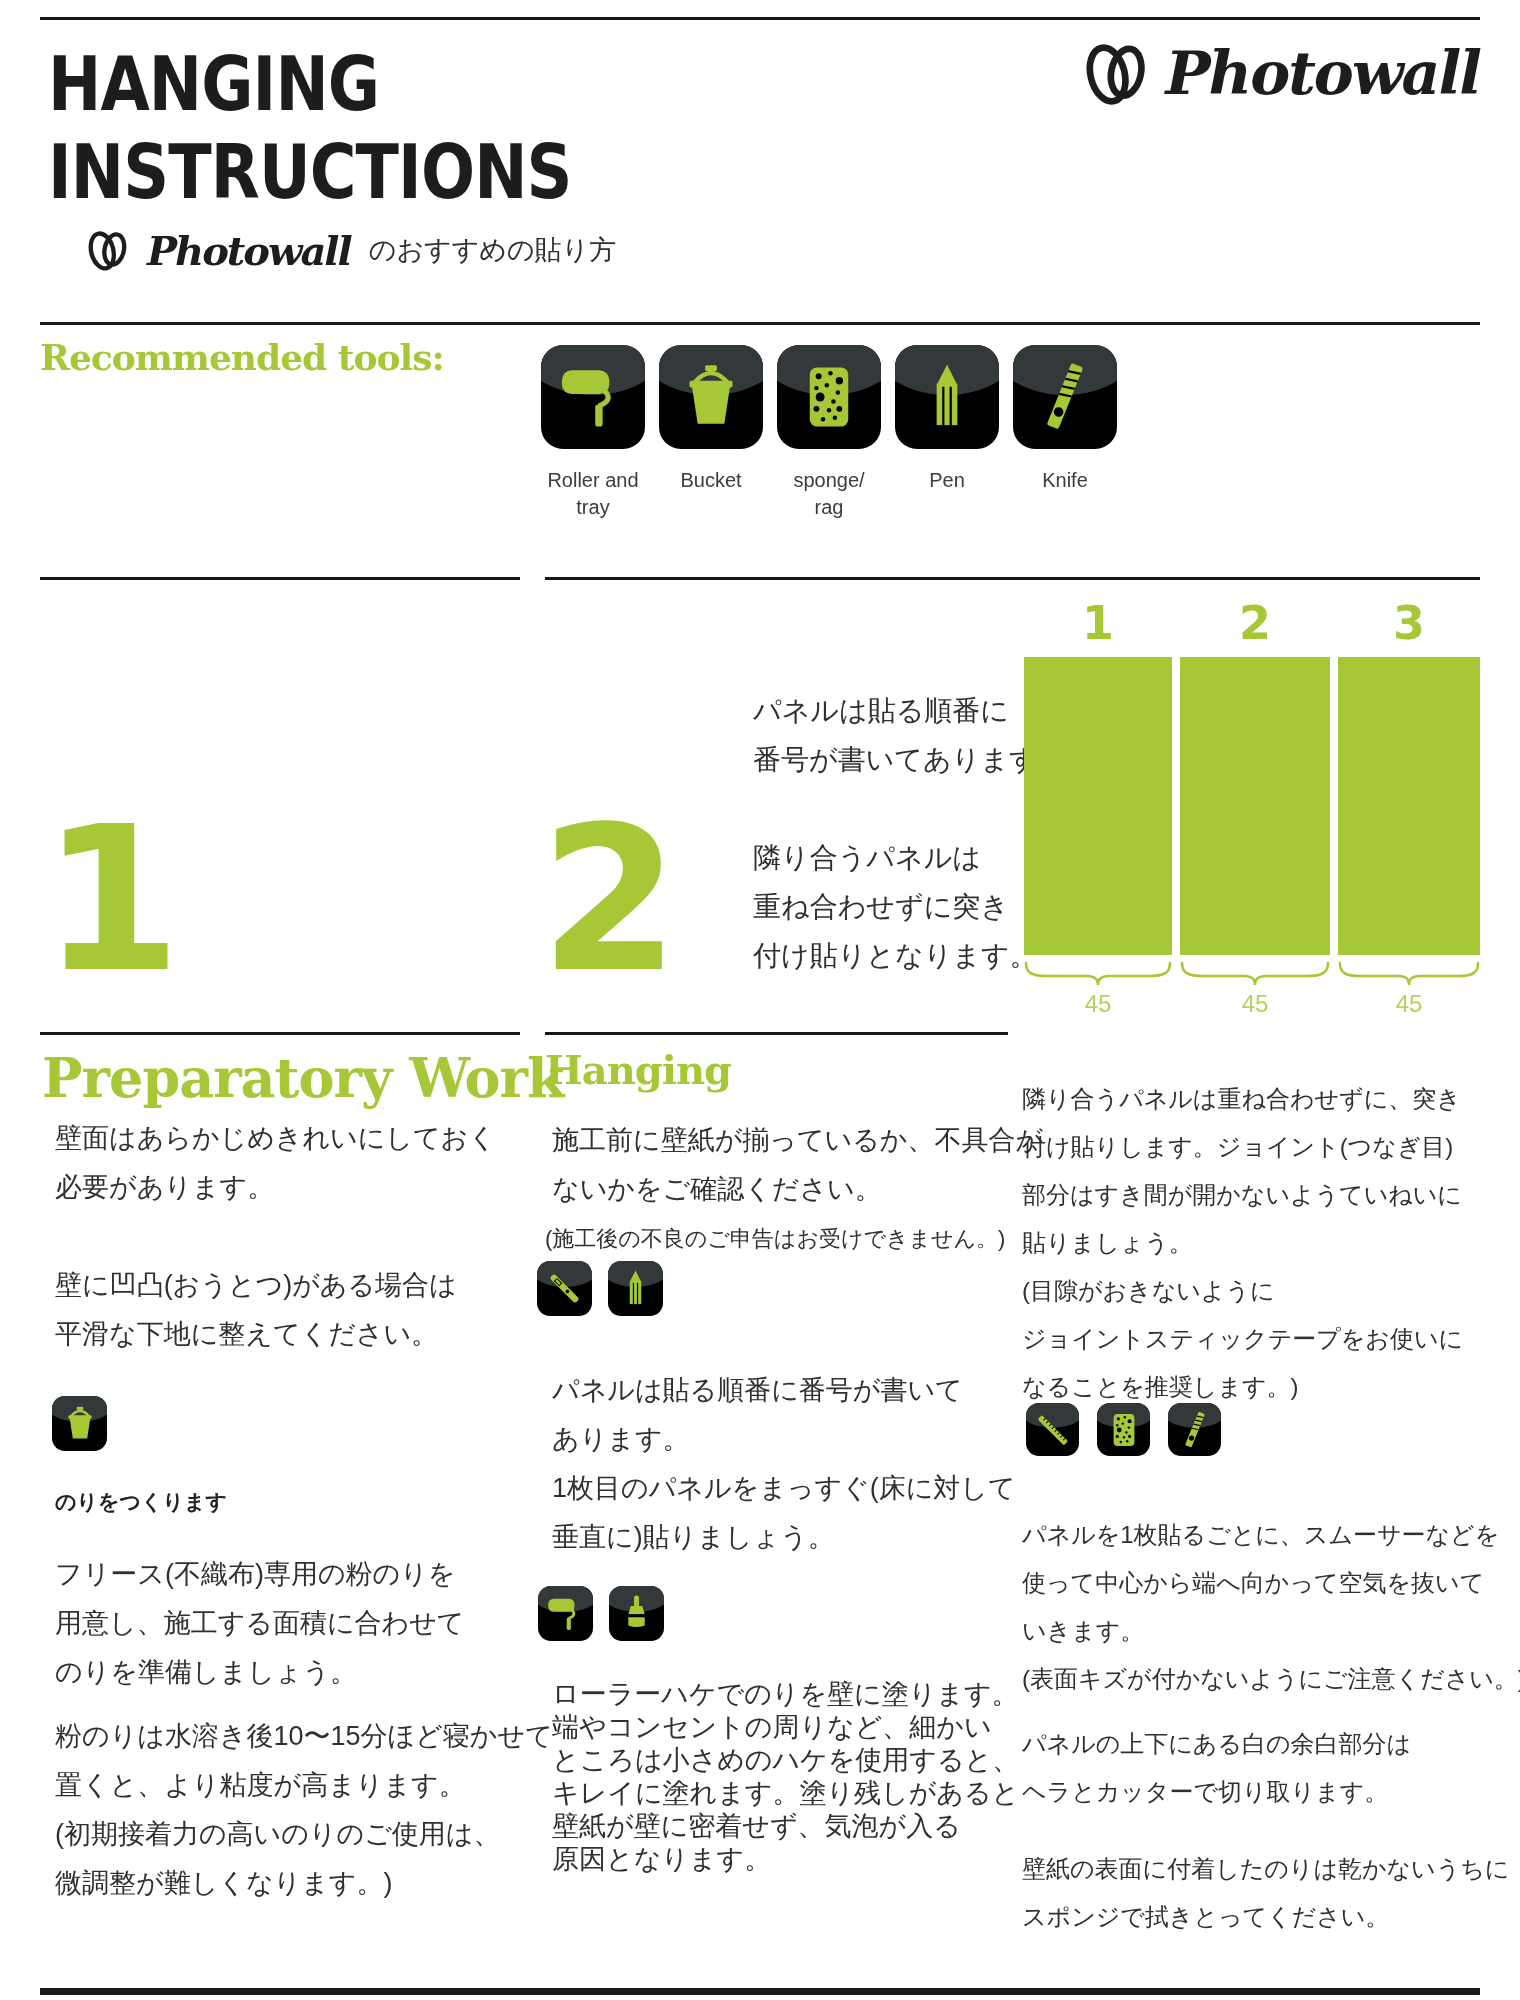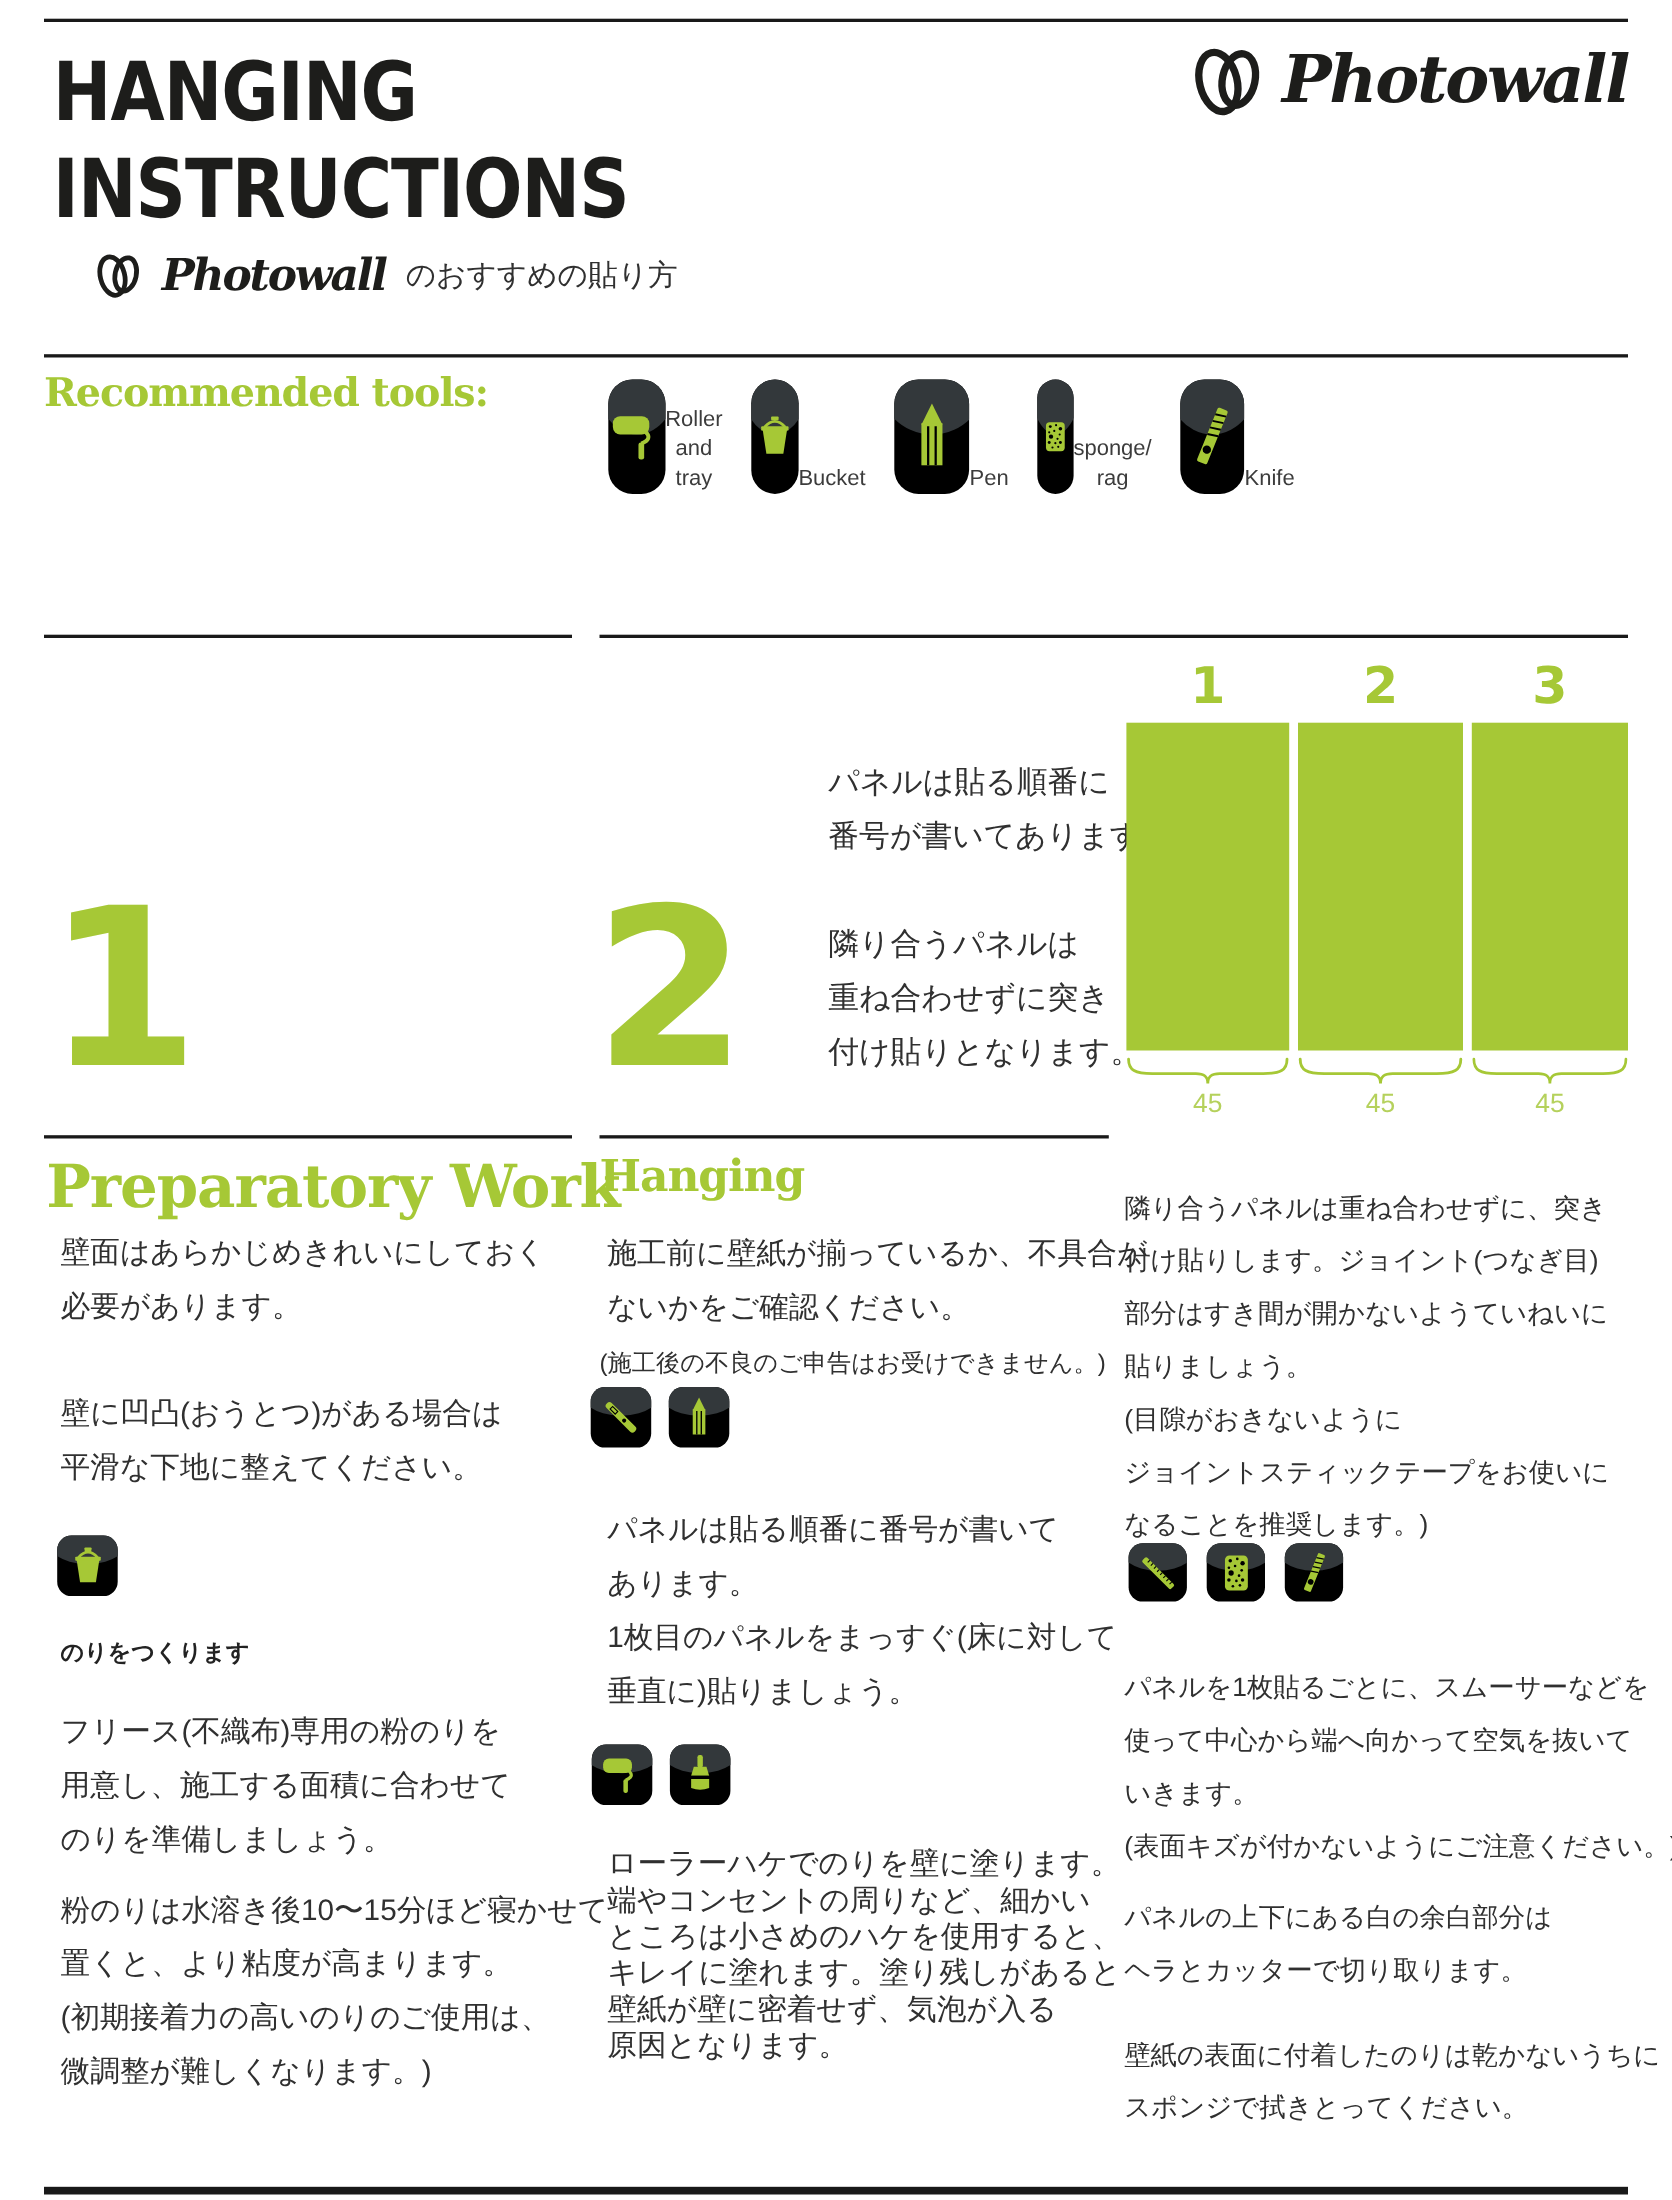--- a/index.html
+++ b/index.html
@@ -12,21 +12,21 @@
          font-size:74px;line-height:88px;letter-spacing:-1px;transform:scaleX(.86);transform-origin:left top;white-space:pre;}
   .green-heading{font-family:"DejaVu Serif",serif;font-weight:700;color:var(--green);letter-spacing:-1px;white-space:pre;}
   .jp{font-family:"Liberation Sans",sans-serif;color:var(--body);white-space:pre;}
   .logo-row{display:flex;align-items:center;}
   .logo-word{font-family:"DejaVu Serif",serif;font-style:italic;font-weight:700;color:var(--ink);letter-spacing:-2px;}
   .tile{position:relative;background:#000;overflow:hidden;display:flex;align-items:center;justify-content:center;}
   .tile::before{content:"";position:absolute;left:-25%;right:-25%;top:-60%;height:108%;border-radius:50%;background:#33383b;}
   .tile svg{position:relative;z-index:1;}
   .tile-lg{width:104px;height:104px;border-radius:22px;}
   .tile-sm{width:55px;height:55px;border-radius:13px;}
-  .tool{display:flex;flex-direction:row;align-items:flex-end;width:104px;margin-left:12px;}
+  .tool{display:flex;flex-direction:column;align-items:center;width:104px;}
   .tool-label{margin-top:18px;font-size:20px;line-height:27px;color:#3c3c3c;text-align:center;white-space:pre-line;font-family:"Liberation Sans",sans-serif;}
   .tools-row{display:flex;gap:14px;}
   .icon-row{display:flex;gap:16px;}
   .bignum{font-family:"DejaVu Sans",sans-serif;font-weight:800;color:var(--green);font-size:200px;line-height:200px;}
   .panel-num{font-family:"DejaVu Sans",sans-serif;font-weight:800;color:var(--green);font-size:46px;line-height:46px;text-align:center;}
   .panel-rect{position:absolute;top:57px;height:298px;background:var(--green);}
   .panel-brace{position:absolute;top:361px;height:26px;}
   .panel-45{position:absolute;top:390px;text-align:center;color:var(--green-light);font-size:24px;font-family:"Liberation Sans",sans-serif;}
   .glue-title{font-weight:700;color:#222;font-size:21px;font-family:"Liberation Sans",sans-serif;white-space:pre;}
 </style>
@@ -78,31 +78,20 @@
     <div class="tool">
       <div class="tile tile-lg">
         <svg width="74" height="74" viewBox="0 0 100 100" fill="#a6c836">
           <path d="M24,34 h52 l-8,52 h-36 z"></path>
           <rect x="21" y="28" width="58" height="9" rx="2"></rect>
           <path d="M28,30 Q50,5 72,30" fill="none" stroke="#a6c836" stroke-width="6"></path>
           <rect x="42" y="7" width="16" height="8" rx="2"></rect>
         </svg>
       </div>
       <div class="tool-label">Bucket</div>
-    </div>
-    <div class="tool">
-      <div class="tile tile-lg">
-        <svg width="74" height="74" viewBox="0 0 100 100" fill="#a6c836">
-          <polygon points="50,6 36,34 64,34"></polygon>
-          <rect x="36" y="32" width="28" height="56"></rect>
-          <line x1="45" y1="36" x2="45" y2="88" stroke="#000" stroke-width="3"></line>
-          <line x1="55" y1="36" x2="55" y2="88" stroke="#000" stroke-width="3"></line>
-        </svg>
-      </div>
-      <div class="tool-label">Pen</div>
     </div>
     <div class="tool">
       <div class="tile tile-lg">
         <svg width="74" height="74" viewBox="0 0 100 100">
           <rect x="24" y="10" width="52" height="80" rx="10" fill="#a6c836"></rect>
           <g fill="#000">
             <circle cx="36" cy="22" r="4"></circle>
               <circle cx="52" cy="18" r="3"></circle>
               <circle cx="64" cy="28" r="5"></circle>
             <circle cx="33" cy="38" r="3"></circle>
@@ -113,20 +102,31 @@
               <circle cx="33" cy="66" r="4"></circle>
             <circle cx="50" cy="68" r="3"></circle>
               <circle cx="64" cy="66" r="4"></circle>
               <circle cx="42" cy="80" r="3"></circle>
               <circle cx="58" cy="78" r="3"></circle>
           </g>
         </svg>
       </div>
       <div class="tool-label">sponge/
 rag</div>
+    </div>
+    <div class="tool">
+      <div class="tile tile-lg">
+        <svg width="74" height="74" viewBox="0 0 100 100" fill="#a6c836">
+          <polygon points="50,6 36,34 64,34"></polygon>
+          <rect x="36" y="32" width="28" height="56"></rect>
+          <line x1="45" y1="36" x2="45" y2="88" stroke="#000" stroke-width="3"></line>
+          <line x1="55" y1="36" x2="55" y2="88" stroke="#000" stroke-width="3"></line>
+        </svg>
+      </div>
+      <div class="tool-label">Pen</div>
     </div>
     <div class="tool">
       <div class="tile tile-lg">
         <svg width="74" height="74" viewBox="0 0 100 100">
           <g transform="rotate(22 50 50)">
             <rect x="41" y="4" width="17" height="90" rx="3" fill="#a6c836"></rect>
             <line x1="41" y1="16" x2="58" y2="13" stroke="#000" stroke-width="3"></line>
             <line x1="41" y1="27" x2="58" y2="24" stroke="#000" stroke-width="3"></line>
             <line x1="41" y1="38" x2="58" y2="35" stroke="#000" stroke-width="3"></line>
             <line x1="41" y1="49" x2="58" y2="46" stroke="#000" stroke-width="3"></line>

